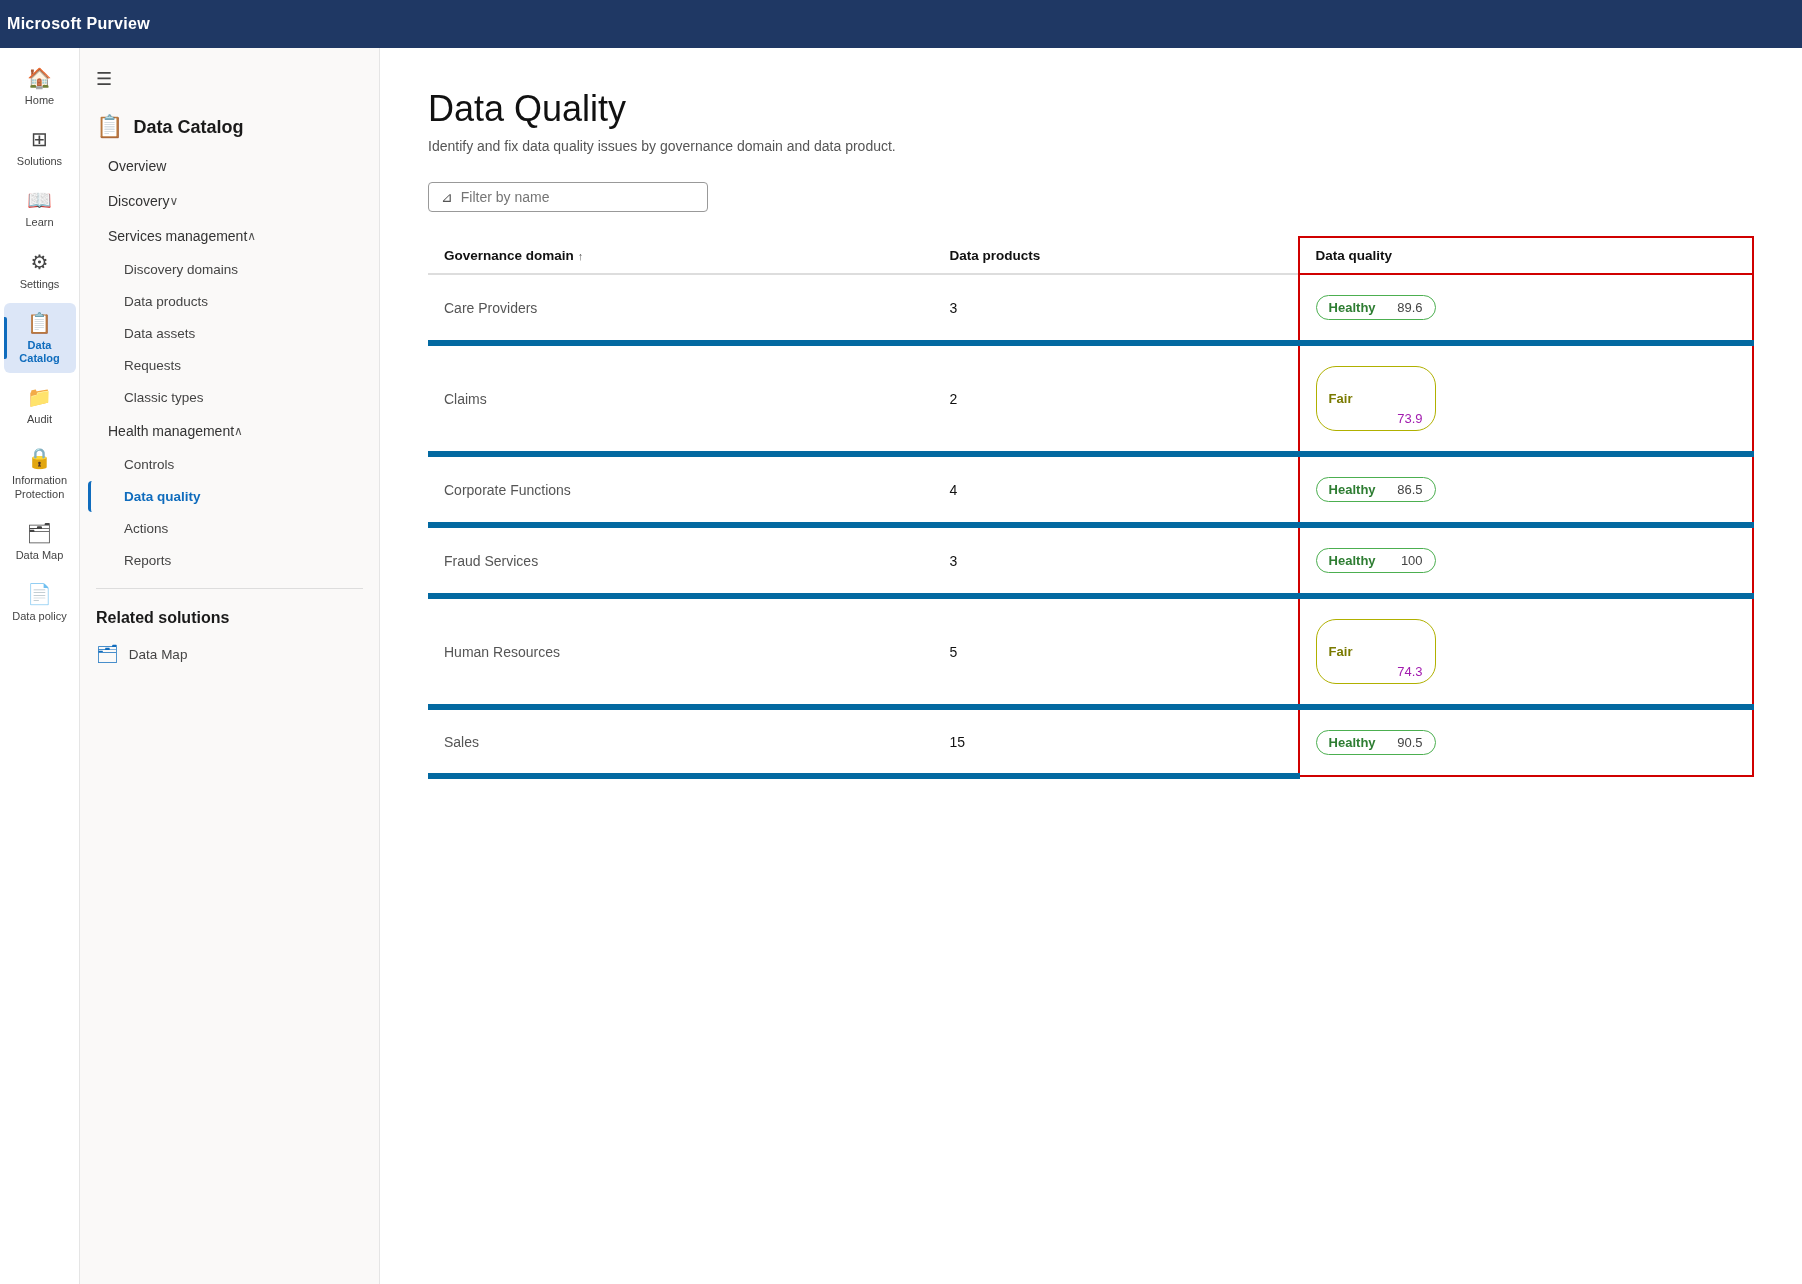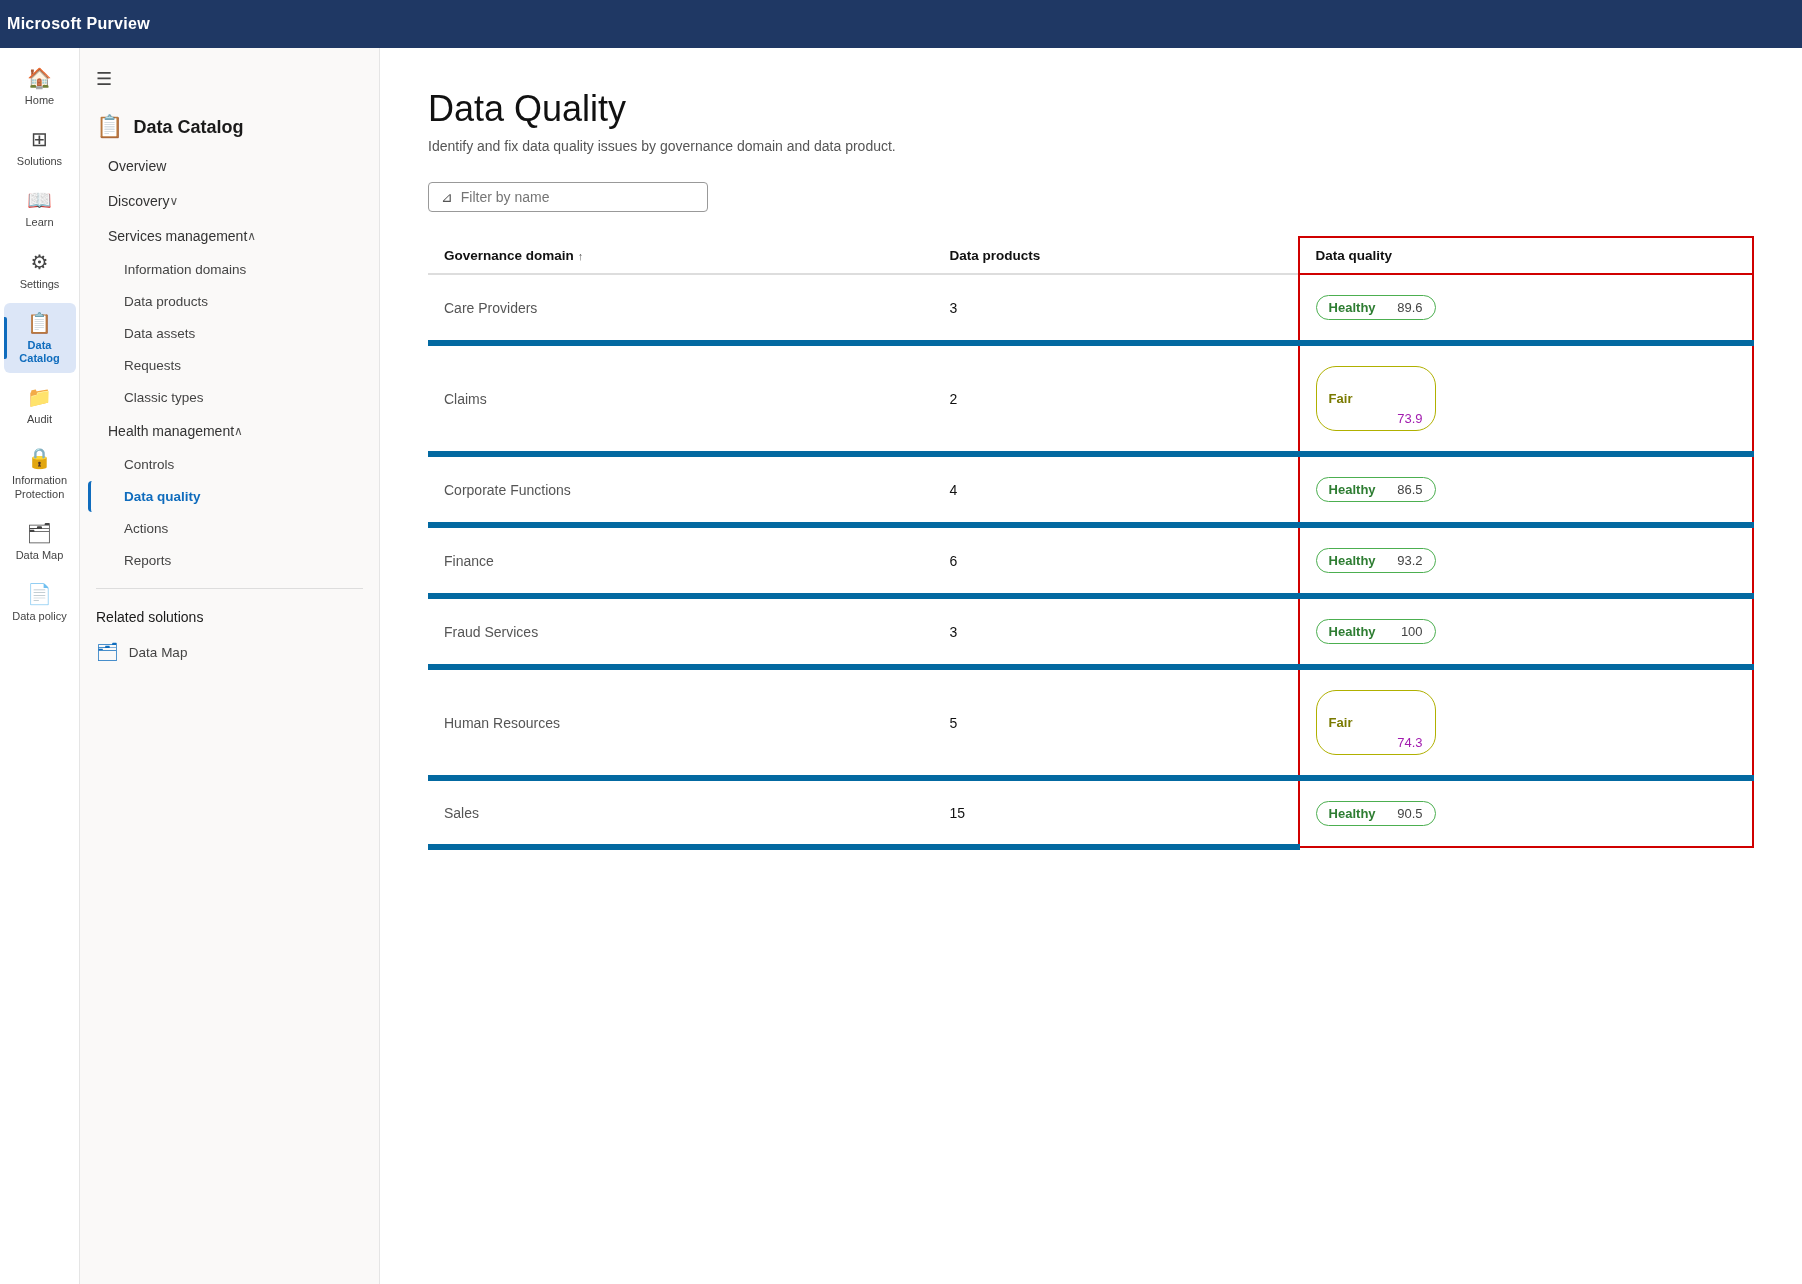--- a/index.html
+++ b/index.html
@@ -112,21 +112,21 @@
       border-radius: 4px;
       margin: 1px 8px;
     }
     .nav-sub-item.active {
       color: #0f6cbd;
       font-weight: 700;
       border-left: 3px solid #0f6cbd;
       padding-left: 33px;
     }
     .nav-divider { border: none; border-top: 1px solid #ddd; margin: 12px 16px; }
-    .nav-related-title { padding: 8px 16px; font-size: 14px; font-weight: 400; color: #1a1a1a; }
+    .nav-related-title { padding: 8px 16px; font-size: 16px; font-weight: 700; color: #1a1a1a; }
     .nav-related-item {
       display: flex;
       align-items: center;
       gap: 10px;
       padding: 8px 16px;
       font-size: 13.5px;
       color: #444;
       cursor: pointer;
     }
     .nav-related-item .nav-related-icon { font-size: 18px; color: #0f6cbd; }
@@ -289,21 +289,21 @@
             <span>Discovery</span>
           </div>
           <span style="font-size: 12px; color: rgb(85, 85, 85);">∨</span>
         </div>
         <div class="nav-item">
           <div class="nav-item-left">
             <span>Services management</span>
           </div>
           <span style="font-size: 12px; color: rgb(85, 85, 85);">∧</span>
         </div>
-        <div class="nav-sub-item">Information domains</div>
+        <div class="nav-sub-item">Discovery domains</div>
         <div class="nav-sub-item">Data products</div>
         <div class="nav-sub-item">Data assets</div>
         <div class="nav-sub-item">Requests</div>
         <div class="nav-sub-item">Classic types</div>
         <div class="nav-item">
           <div class="nav-item-left">
             <span>Health management</span>
           </div>
           <span style="font-size: 12px; color: rgb(85, 85, 85);">∧</span>
         </div>
@@ -361,28 +361,20 @@
           </tr>
           <tr>
             <td class="domain-name">Corporate Functions</td>
             <td class="products-count">4</td>
             <td style="border-left: 2px solid rgb(208, 0, 0); border-right: 2px solid rgb(208, 0, 0);"><span class="quality-badge healthy">
                 <span class="badge-label">Healthy</span>
                 <span class="badge-score">86.5</span>
               </span></td>
           </tr>
           <tr>
-            <td class="domain-name">Finance</td>
-            <td class="products-count">6</td>
-            <td style="border-left: 2px solid rgb(208, 0, 0); border-right: 2px solid rgb(208, 0, 0);"><span class="quality-badge healthy">
-                <span class="badge-label">Healthy</span>
-                <span class="badge-score">93.2</span>
-              </span></td>
-          </tr>
-          <tr>
             <td class="domain-name">Fraud Services</td>
             <td class="products-count">3</td>
             <td style="border-left: 2px solid rgb(208, 0, 0); border-right: 2px solid rgb(208, 0, 0);"><span class="quality-badge healthy">
                 <span class="badge-label">Healthy</span>
                 <span class="badge-score">100</span>
               </span></td>
           </tr>
           <tr>
             <td class="domain-name">Human Resources</td>
             <td class="products-count">5</td>

